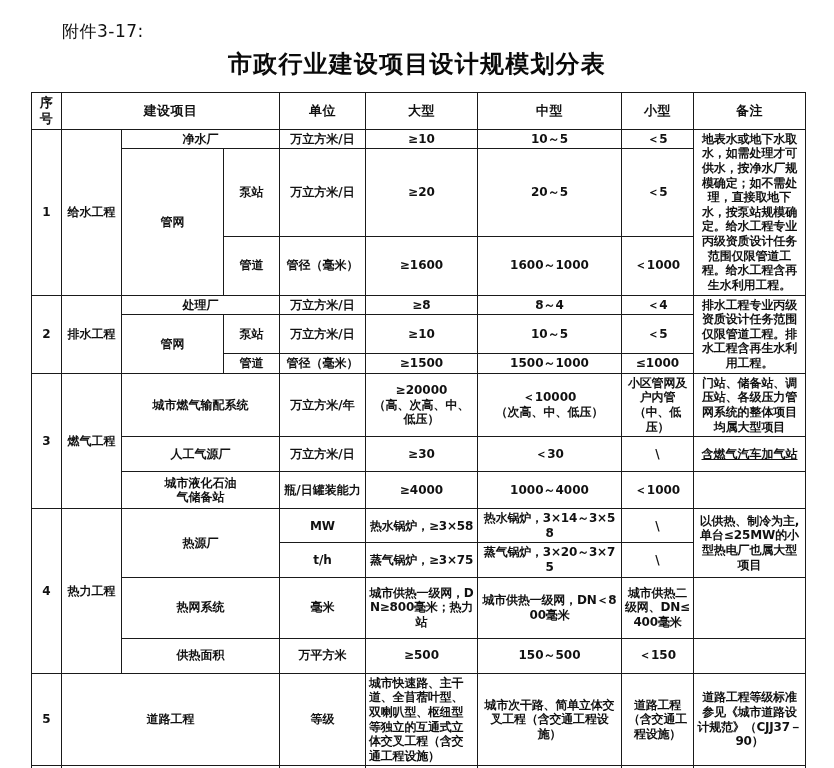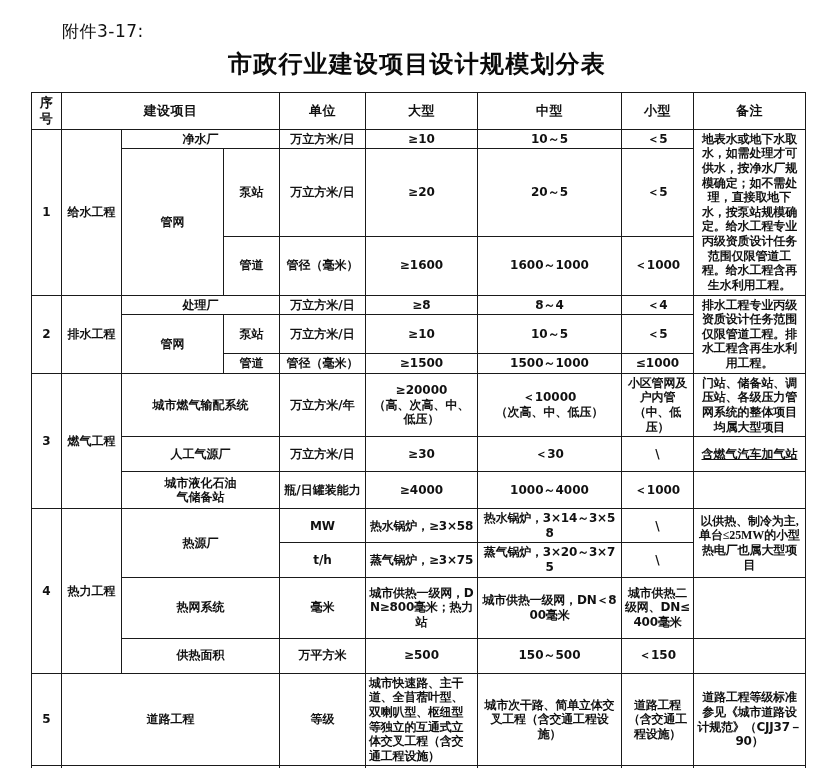--- a/index.html
+++ b/index.html
@@ -83,21 +83,20 @@
   .c-small { width: 72px; }
   .c-note  { width: 112px; }
 
   td.note-cell {
     text-align: left;
     vertical-align: top;
     padding: 3px 4px;
     line-height: 1.25;
     font-size: 11.5px;
     letter-spacing: -0.1px;
-    font-family: Liberation Serif, serif;
   }
   td.note-center {
     text-align: center;
     vertical-align: middle;
     text-decoration: underline;
   }
   td.seq-cell {
     font-size: 12px;
     font-weight: normal;
   }

